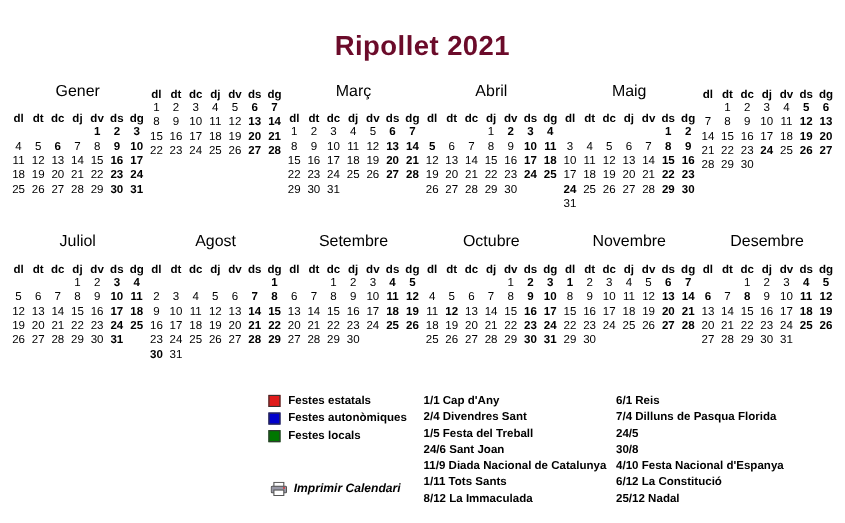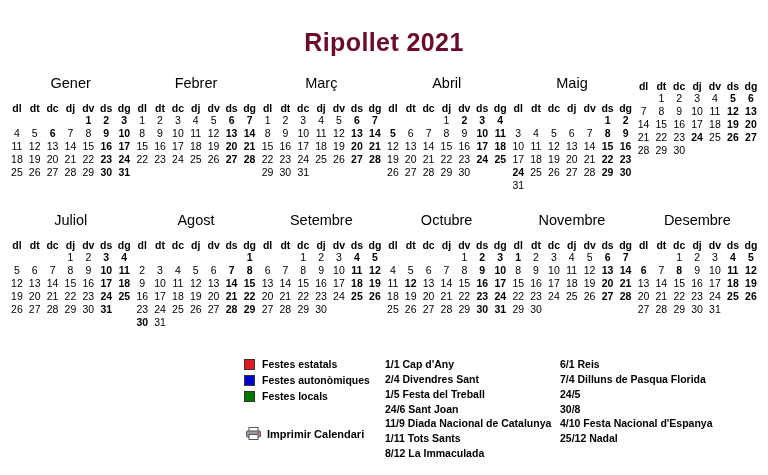--- a/index.html
+++ b/index.html
@@ -98,23 +98,24 @@
     margin-right: 7px;
     border: 1px solid #333;
   }
   .legend-label {
     font-size: 10.5px;
     font-weight: bold;
     color: #000;
   }
   .print-row {
     display: flex;
-    align-items: flex-end;
-    margin-top: 25px;
+    align-items: flex-start;
+    margin-top: 36px;
     padding-left: 18px;
+    font-style: italic;
   }
   .print-icon {
     width: 15px;
     height: 13px;
     margin-right: 6px;
     position: relative;
     display: inline-block;
   }
   .print-link {
     font-size: 11px;
@@ -203,21 +204,20 @@
               <td class="">27</td>
               <td class="">28</td>
               <td class="">29</td>
               <td class="bold">30</td>
               <td class="bold">31</td>
             </tr>
           </tbody>
         </table>
       </div>
       <div class="month">
-        <div class="month-name">Febrer</div>
         <table class="mtable">
           <thead>
             <tr>
               <th>dl</th>
               <th>dt</th>
               <th>dc</th>
               <th>dj</th>
               <th>dv</th>
               <th>ds</th>
               <th>dg</th>
@@ -945,17 +945,18 @@
         <div>11/9 Diada Nacional de Catalunya</div>
         <div>1/11 Tots Sants</div>
         <div>8/12 La Immaculada</div>
       </div>
     <div class="holidays-col2" id="hol-right">
         <div>6/1 Reis</div>
         <div>7/4 Dilluns de Pasqua Florida</div>
         <div>24/5</div>
         <div>30/8</div>
         <div>4/10 Festa Nacional d'Espanya</div>
+        <div>6/12 La Constitució</div>
         <div>25/12 Nadal</div>
       </div>
   </div>
 
 </div>
 
 </body></html>

